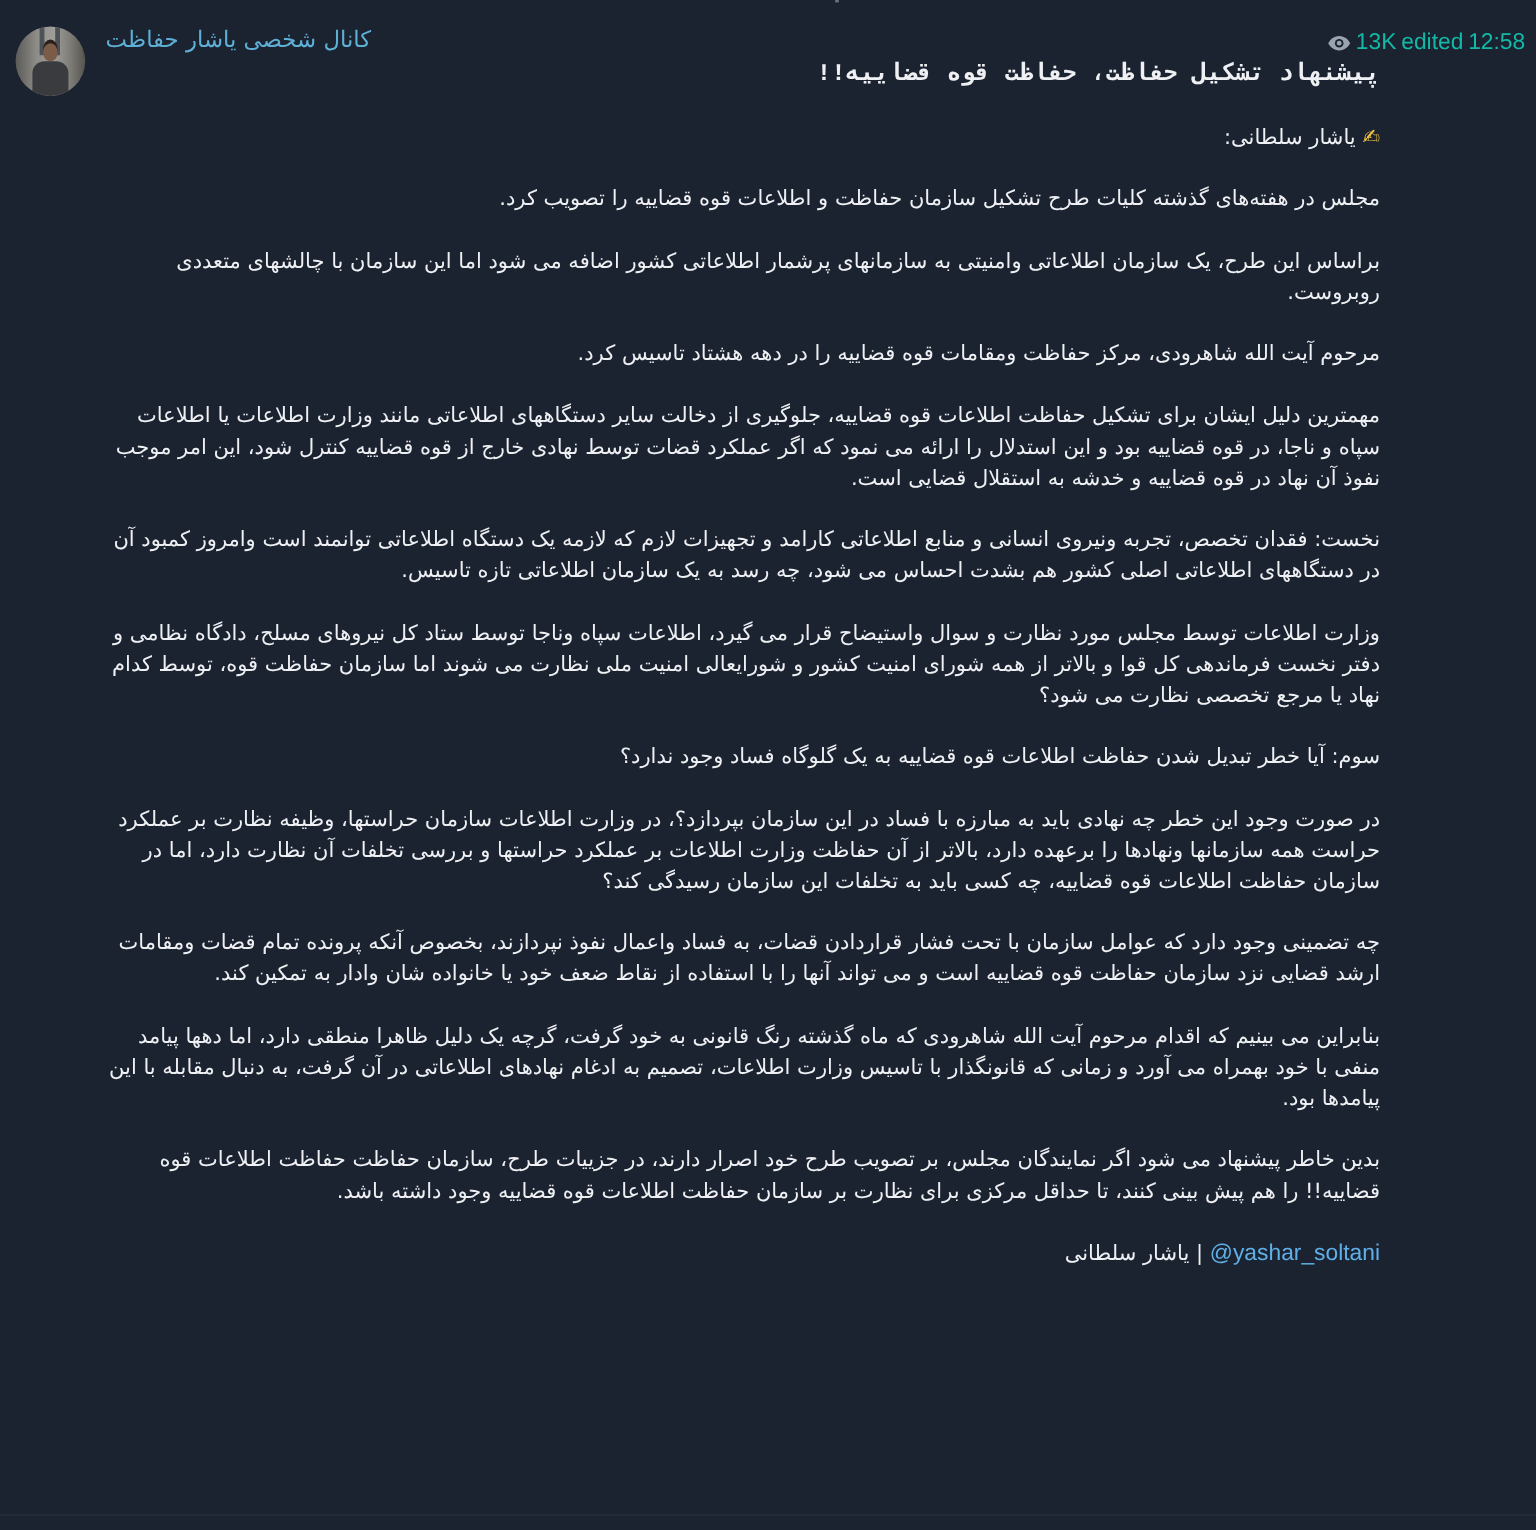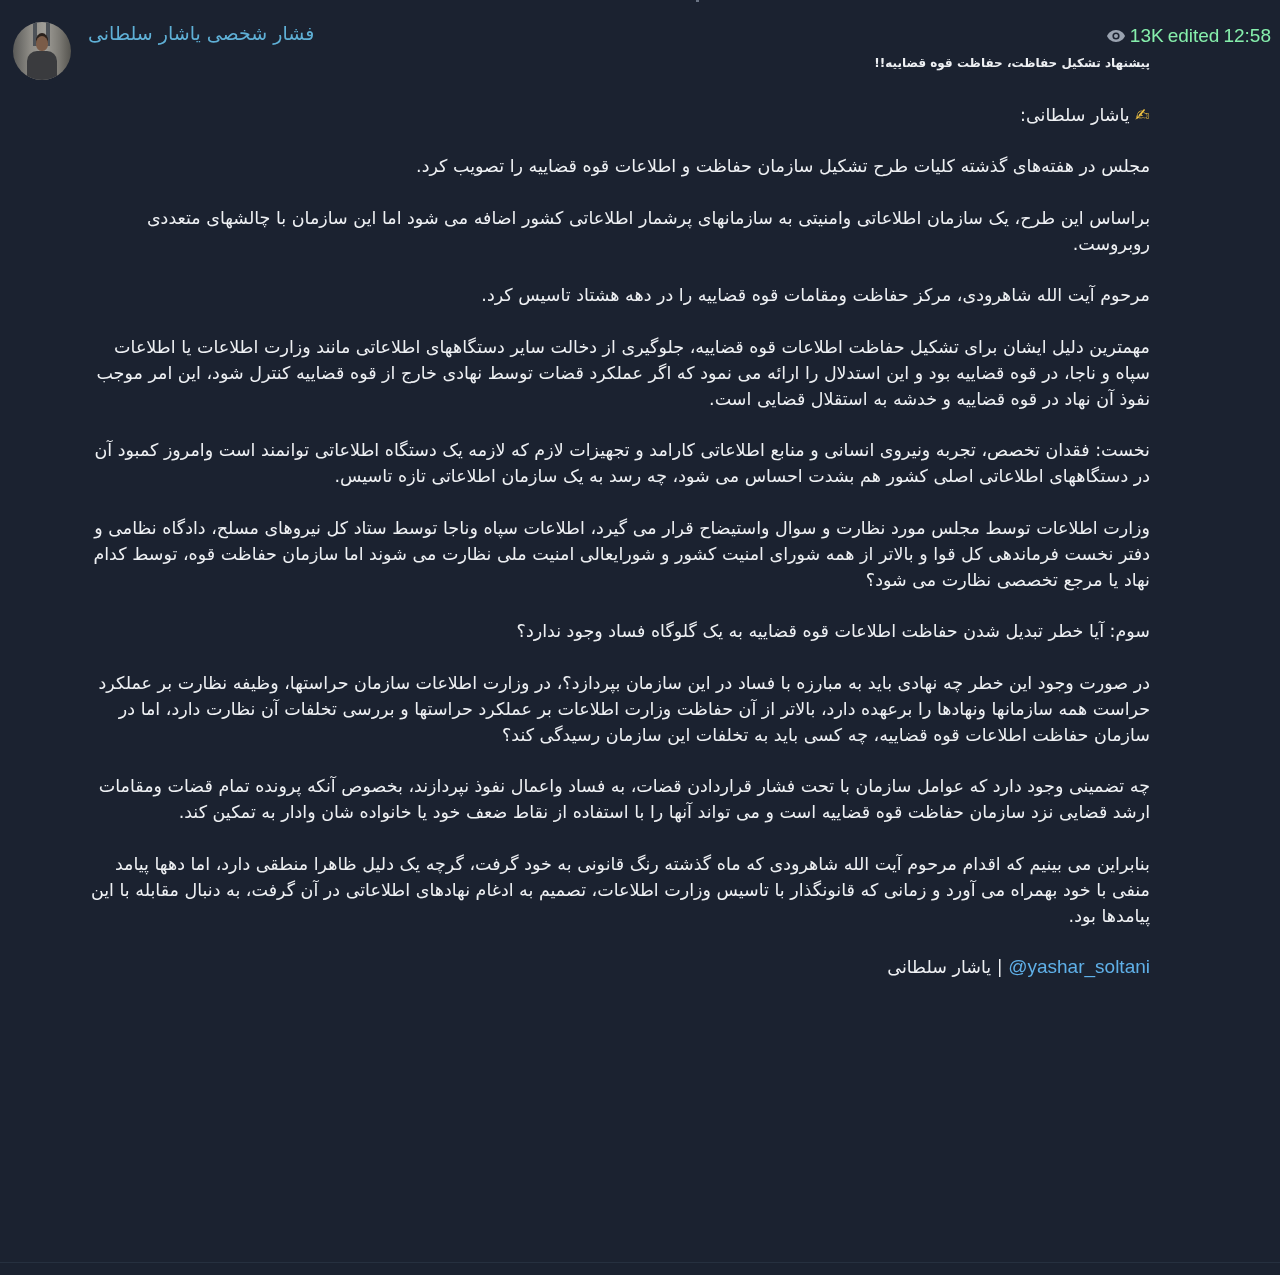--- a/index.html
+++ b/index.html
@@ -72,21 +72,21 @@
     }
     .meta {
       position: absolute;
       right: 9px;
       top: 25px;
       display: flex;
       align-items: center;
       gap: 4px;
       font-family: "Liberation Sans", sans-serif;
       font-size: 19px;
-      color: #86efac;
+      color: #14b8a6;
       white-space: nowrap;
     }
     .meta svg {
       display: block;
     }
     .content {
       position: absolute;
       left: 80px;
       top: 50px;
       width: 1070px;
@@ -94,21 +94,22 @@
       text-align: right;
       font-size: 17.5px;
       line-height: 26px;
       color: #eef0f3;
     }
     .content p {
       margin: 0 0 25.5px 0;
     }
     .content .title {
       font-weight: bold;
-      font-size: 12px;
+      font-size: 20px;
+      font-family: Liberation Mono, monospace;
     }
     .content .signature {
       margin-top: 16px;
       text-align: right;
     }
     .handle {
       color: #5fb0e8;
       direction: ltr;
       unicode-bidi: isolate;
       font-family: "Liberation Sans", sans-serif;
@@ -132,21 +133,21 @@
 <div class="post">
   <div class="top-dot"></div>
 
   <div class="avatar">
     <div class="col" style="left:20px"></div>
     <div class="col" style="left:33px"></div>
     <div class="head"></div>
     <div class="torso"></div>
   </div>
 
-  <div class="channel-name">فشار شخصی یاشار سلطانی</div>
+  <div class="channel-name">کانال شخصی یاشار حفاظت</div>
 
   <div class="meta">
     <span>
       <svg width="20" height="14" viewBox="0 0 20 14">
         <path d="M10 1C5.5 1 2 4.2 1 7c1 2.8 4.5 6 9 6s8-3.2 9-6c-1-2.8-4.5-6-9-6z" fill="#9aa3b0"></path>
         <circle cx="10" cy="7" r="3.6" fill="#1b2230"></circle>
         <circle cx="10" cy="7" r="2" fill="#9aa3b0"></circle>
       </svg>
     </span>
     <span>13K</span>
@@ -163,19 +164,20 @@
     <p>مجلس در هفته‌های گذشته کلیات طرح تشکیل سازمان حفاظت و اطلاعات قوه قضاییه را تصویب کرد.</p>
     <p>براساس این طرح، یک سازمان اطلاعاتی وامنیتی به سازمانهای پرشمار اطلاعاتی کشور اضافه می شود اما این سازمان با چالشهای متعددی روبروست.</p>
     <p>مرحوم آیت الله شاهرودی، مرکز حفاظت ومقامات قوه قضاییه را در دهه هشتاد تاسیس کرد.</p>
     <p>مهمترین دلیل ایشان برای تشکیل حفاظت اطلاعات قوه قضاییه، جلوگیری از دخالت سایر دستگاههای اطلاعاتی مانند وزارت اطلاعات یا اطلاعات سپاه و ناجا، در قوه قضاییه بود و این استدلال را ارائه می نمود که اگر عملکرد قضات توسط نهادی خارج از قوه قضاییه کنترل شود، این امر موجب نفوذ آن نهاد در قوه قضاییه و خدشه به استقلال قضایی است.</p>
     <p>نخست: فقدان تخصص، تجربه ونیروی انسانی و منابع اطلاعاتی کارامد و تجهیزات لازم که لازمه یک دستگاه اطلاعاتی توانمند است وامروز کمبود آن در دستگاههای اطلاعاتی اصلی کشور هم بشدت احساس می شود، چه رسد به یک سازمان اطلاعاتی تازه تاسیس.</p>
     <p>وزارت اطلاعات توسط مجلس مورد نظارت و سوال واستیضاح قرار می گیرد، اطلاعات سپاه وناجا توسط ستاد کل نیروهای مسلح، دادگاه نظامی و دفتر نخست فرماندهی کل قوا و بالاتر از همه شورای امنیت کشور و شورایعالی امنیت ملی نظارت می شوند اما سازمان حفاظت قوه، توسط کدام نهاد یا مرجع تخصصی نظارت می شود؟</p>
     <p>سوم: آیا خطر تبدیل شدن حفاظت اطلاعات قوه قضاییه به یک گلوگاه فساد وجود ندارد؟</p>
     <p>در صورت وجود این خطر چه نهادی باید به مبارزه با فساد در این سازمان بپردازد؟، در وزارت اطلاعات سازمان حراستها، وظیفه نظارت بر عملکرد حراست همه سازمانها ونهادها را برعهده دارد، بالاتر از آن حفاظت وزارت اطلاعات بر عملکرد حراستها و بررسی تخلفات آن نظارت دارد، اما در سازمان حفاظت اطلاعات قوه قضاییه، چه کسی باید به تخلفات این سازمان رسیدگی کند؟</p>
     <p>چه تضمینی وجود دارد که عوامل سازمان با تحت فشار قراردادن قضات، به فساد واعمال نفوذ نپردازند، بخصوص آنکه پرونده تمام قضات ومقامات ارشد قضایی نزد سازمان حفاظت قوه قضاییه است و می تواند آنها را با استفاده از نقاط ضعف خود یا خانواده شان وادار به تمکین کند.</p>
     <p>بنابراین می بینیم که اقدام مرحوم آیت الله شاهرودی که ماه گذشته رنگ قانونی به خود گرفت، گرچه یک دلیل ظاهرا منطقی دارد، اما دهها پیامد منفی با خود بهمراه می آورد و زمانی که قانونگذار با تاسیس وزارت اطلاعات، تصمیم به ادغام نهادهای اطلاعاتی در آن گرفت، به دنبال مقابله با این پیامدها بود.</p>
+    <p>بدین خاطر پیشنهاد می شود اگر نمایندگان مجلس، بر تصویب طرح خود اصرار دارند، در جزییات طرح، سازمان حفاظت حفاظت اطلاعات قوه قضاییه!! را هم پیش بینی کنند، تا حداقل مرکزی برای نظارت بر سازمان حفاظت اطلاعات قوه قضاییه وجود داشته باشد.</p>
     <p class="signature">
       <a class="handle">@yashar_soltani</a>
       <span>|</span>
       <span>یاشار سلطانی</span>
     </p>
   </div>
 </div>
 
 </body></html>

